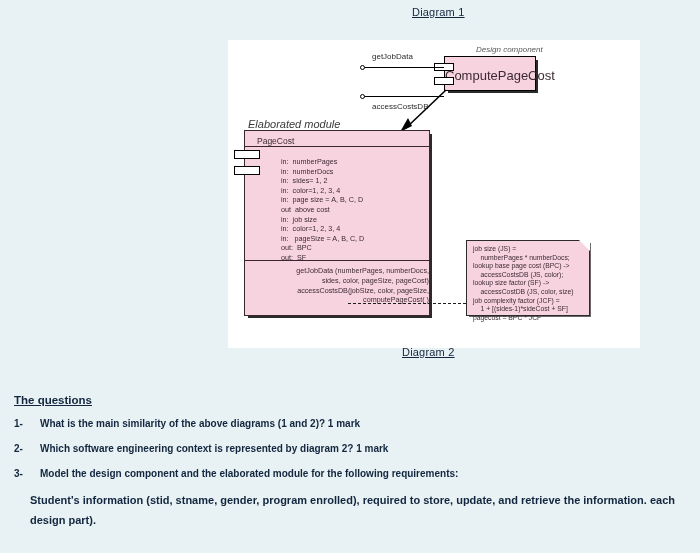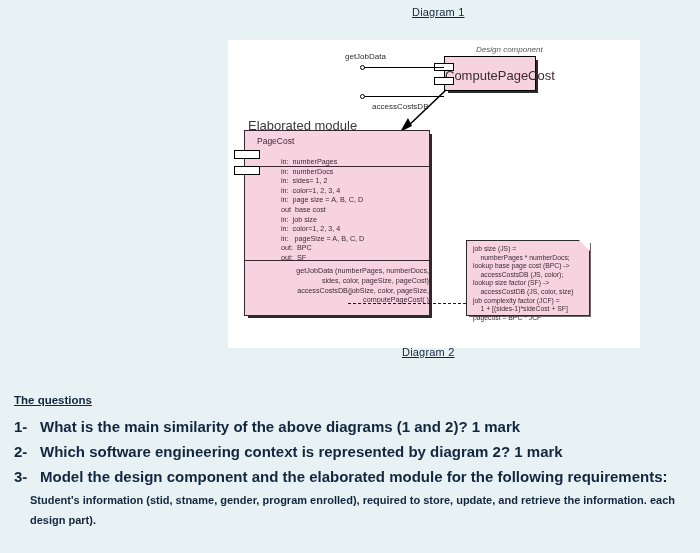--- a/index.html
+++ b/index.html
@@ -95,50 +95,51 @@
   }
   #sock-1 { left: 132px; top: 25px; }
   #sock-2 { left: 132px; top: 54px; }
 
   .iface-label {
     position: absolute;
     font-size: 8px;
     color: #2b2b2b;
     white-space: nowrap;
   }
-  #if-1 { left: 117px; top: 12px; }
+  #if-1 { left: 144px; top: 12px; }
   #if-2 { left: 128px; top: 62px; padding-left: 16px; }
 
   
   .connector { position: absolute; left: 170px; top: 48px; }
 
   
   .em-label {
     position: absolute;
     left: 20px;
     top: 78px;
-    font-size: 13px;
+    font-size: 11px;
+    font-style: italic;
     color: #3a3a3a;
     white-space: nowrap;
   }
   .em-box {
     position: absolute;
     left: 16px;
     top: 90px;
     width: 186px;
     height: 186px;
     background: #f7d3e0;
     border: 1.5px solid #3a2630;
     box-shadow: 3px 3px 0 -1px #2b2b2b;
     box-sizing: border-box;
   }
   .em-title {
     position: absolute;
     left: 0; right: 0; top: 0;
-    height: 36px;
+    height: 16px;
     border-bottom: 1.2px solid #3a2630;
     box-sizing: border-box;
   }
   .em-title span {
     position: absolute;
     left: 12px;
     top: 5px;
     font-size: 8.5px;
     color: #3d2a33;
   }
@@ -220,21 +221,21 @@
     left: 14px;
     top: 394px;
     font-size: 11.5px;
     font-weight: bold;
     color: #12263f;
     text-decoration: underline;
   }
   .q-row {
     position: absolute;
     left: 14px;
-    font-size: 15px;
+    font-size: 10px;
     font-weight: bold;
     color: #12263f;
     white-space: nowrap;
   }
   .q-row .num {
     display: inline-block;
     width: 26px;
   }
   #q1 { top: 418px; }
   #q2 { top: 443px; }
@@ -286,21 +287,21 @@
     <div class="em-title">
       <span>PageCost</span>
     </div>
 
     <div class="em-attrs">
       <div class="line">in:  numberPages</div>
       <div class="line">in:  numberDocs</div>
       <div class="line">in:  sides= 1, 2</div>
       <div class="line">in:  color=1, 2, 3, 4</div>
       <div class="line">in:  page size = A, B, C, D</div>
-      <div class="line">out  base cost</div>
+      <div class="line">out  above cost</div>
       <div class="line">in:  job size</div>
       <div class="line">in:  color=1, 2, 3, 4</div>
       <div class="line">in:   pageSize = A, B, C, D</div>
       <div class="line">out:  BPC</div>
       <div class="line">out:  SF</div>
     </div>
 
     <div class="em-ops">
       <div class="line">getJobData (numberPages, numberDocs,</div>
       <div class="line"> sides, color, pageSize, pageCost)</div>

